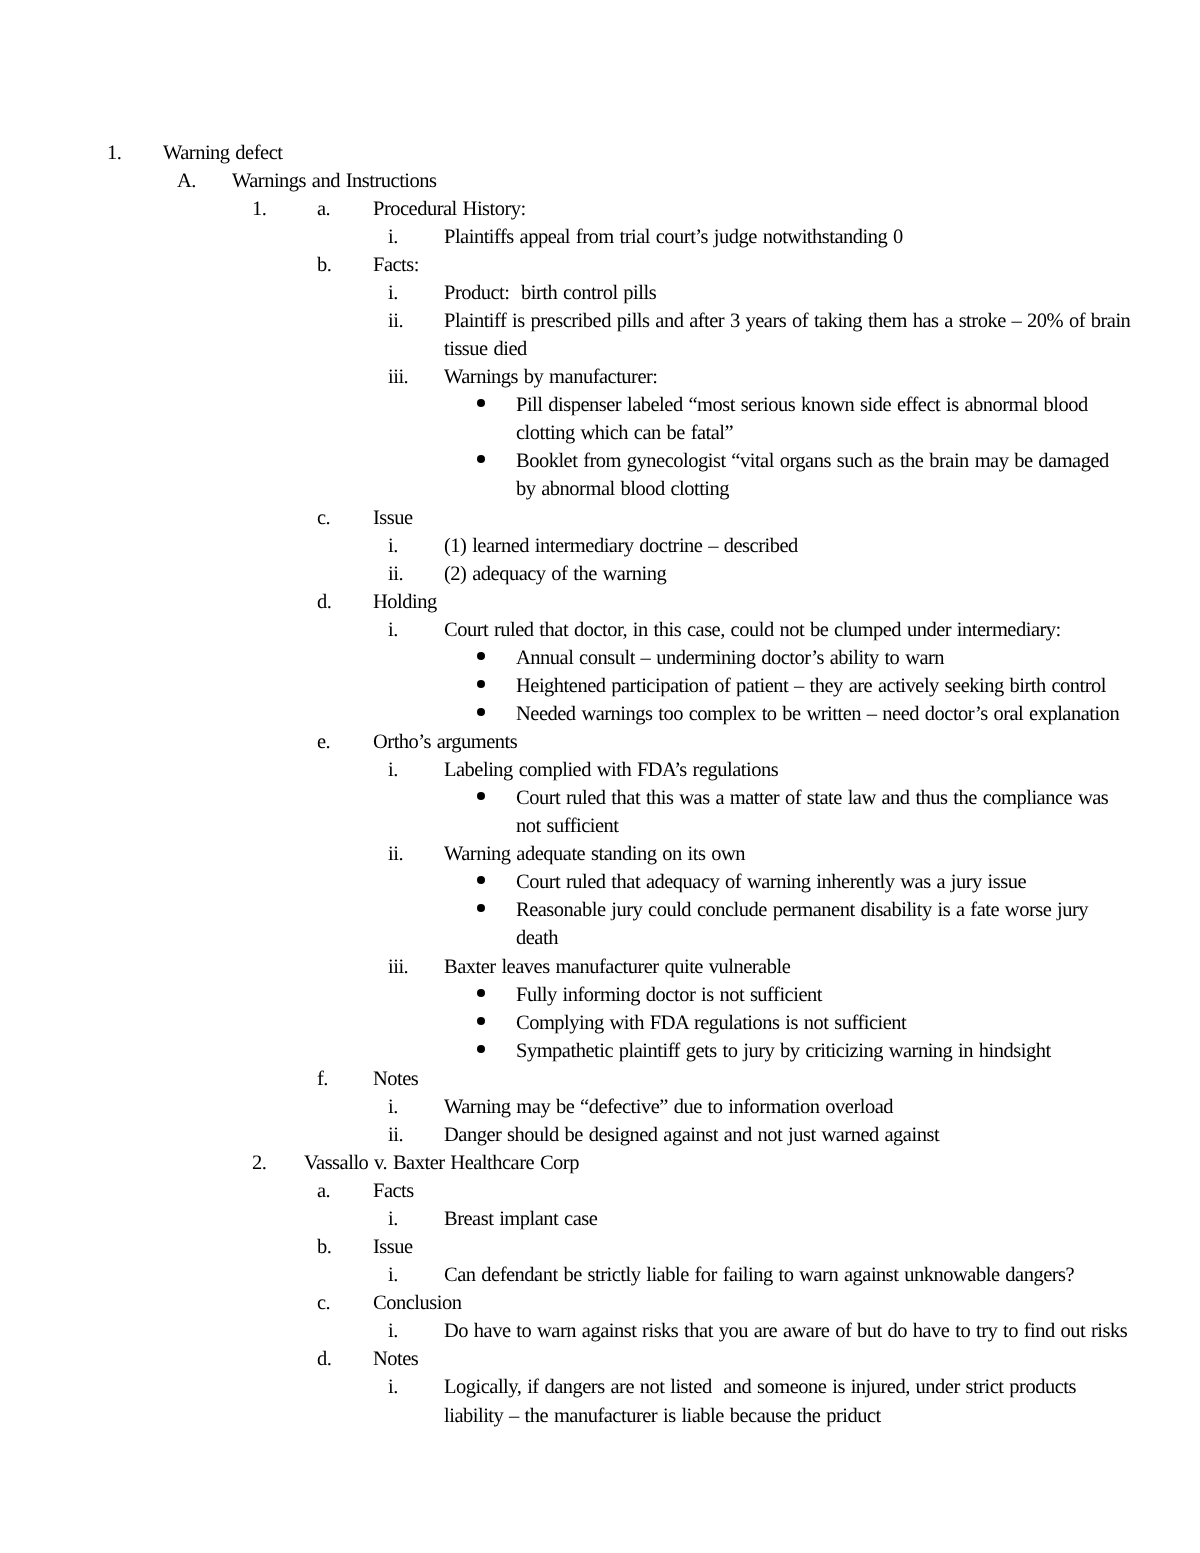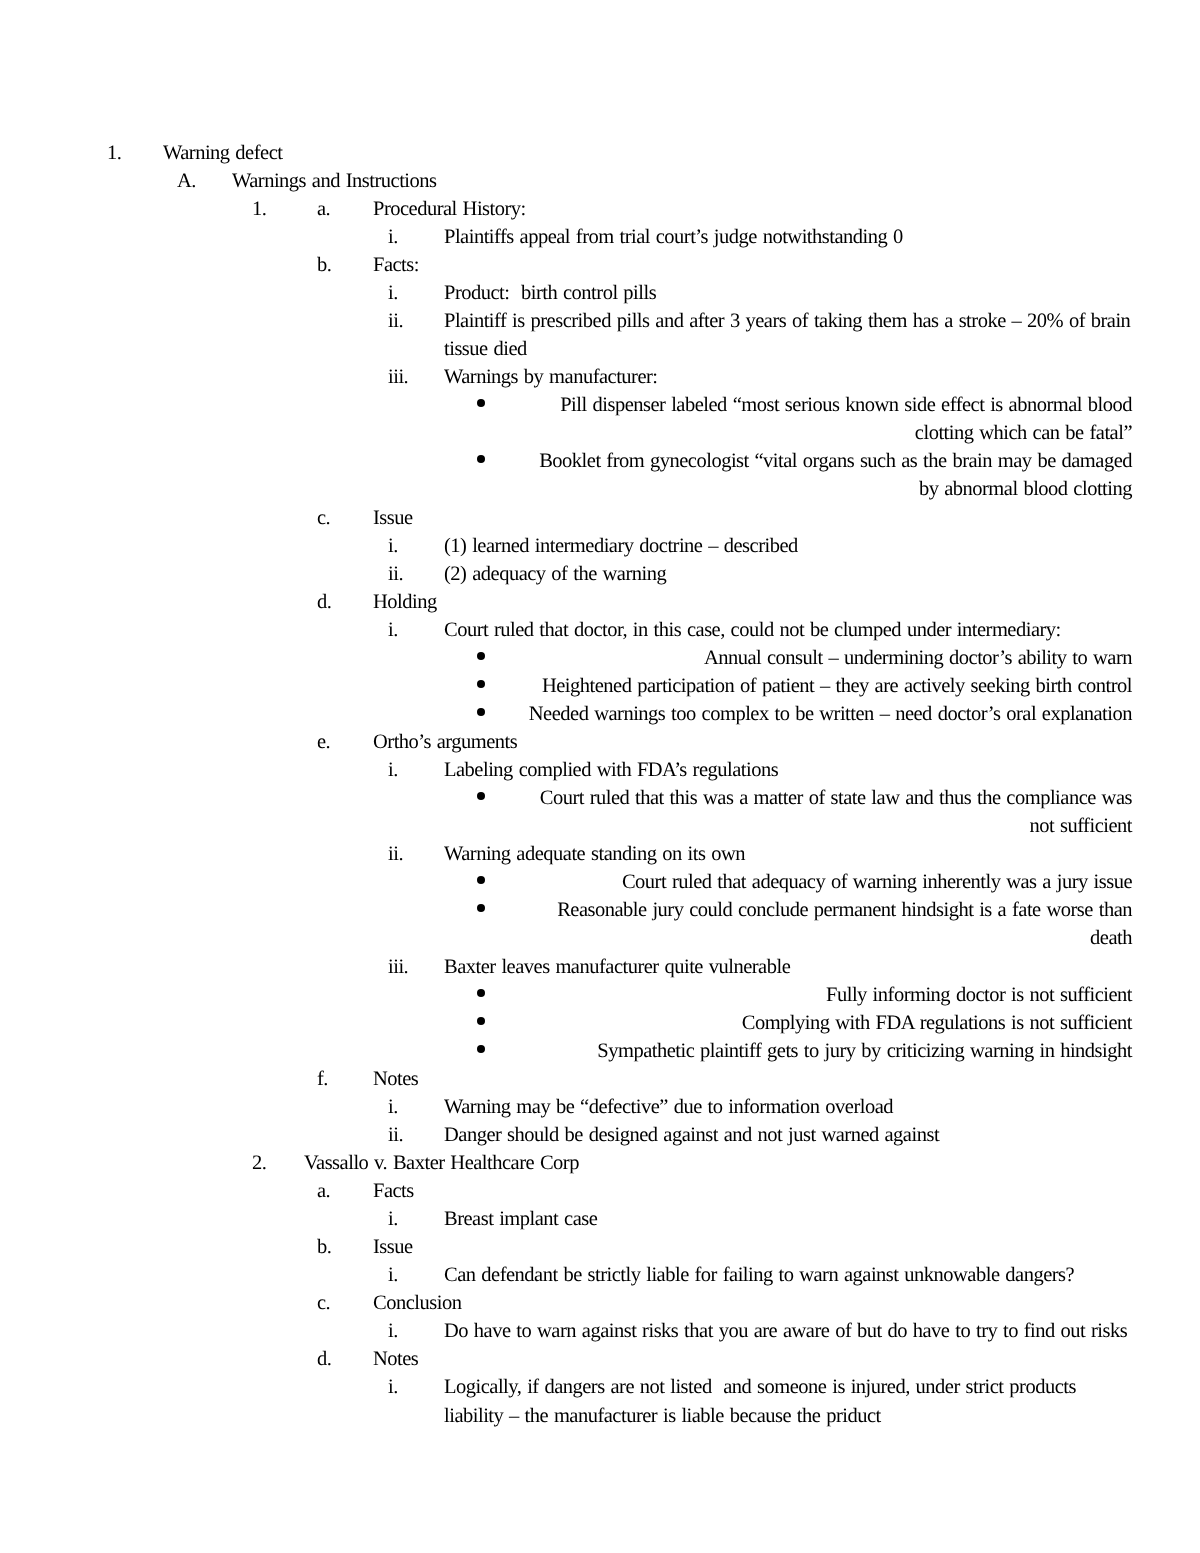--- a/index.html
+++ b/index.html
@@ -62,21 +62,21 @@
   .lvl1 { padding-left: 141px; }
   .lvl1 > .marker { left: 107px; }
   .lvl2 { padding-left: 210px; }
   .lvl2 > .marker { left: 177px; }
   .lvl3 { padding-left: 282px; }
   .lvl3 > .marker { left: 252px; }
   .lvl4 { padding-left: 351px; }
   .lvl4 > .marker { left: 317px; }
   .lvl5 { padding-left: 422px; }
   .lvl5 > .marker { left: 388px; }
-  .lvl6 { padding-left: 494px; text-align: right; }
+  .lvl6 { padding-left: 494px; }
   .lvl6 > .marker { left: 477px; }
   .tight40 { padding-right: 74.0px; }
 </style>
 </head>
 <body>
 
 <div class="page" style="background: rgb(255, 255, 255); color: rgb(0, 0, 0);">
   <article class="sheet">
     <div class="outline">
       <div class="item lvl1">
@@ -169,21 +169,21 @@
       <div class="item lvl5">
           <span class="marker">ii.</span>
           <span class="text">Warning adequate standing on its own</span>
         </div>
       <div class="item lvl6">
           <span class="marker bullet">•</span>
           <span class="text">Court ruled that adequacy of warning inherently was a jury issue</span>
         </div>
       <div class="item lvl6">
           <span class="marker bullet">•</span>
-          <span class="text">Reasonable jury could conclude permanent hindsight is a fate worse than death</span>
+          <span class="text">Reasonable jury could conclude permanent disability is a fate worse jury death</span>
         </div>
       <div class="item lvl5">
           <span class="marker">iii.</span>
           <span class="text">Baxter leaves manufacturer quite vulnerable</span>
         </div>
       <div class="item lvl6">
           <span class="marker bullet">•</span>
           <span class="text">Fully informing doctor is not sufficient</span>
         </div>
       <div class="item lvl6">

